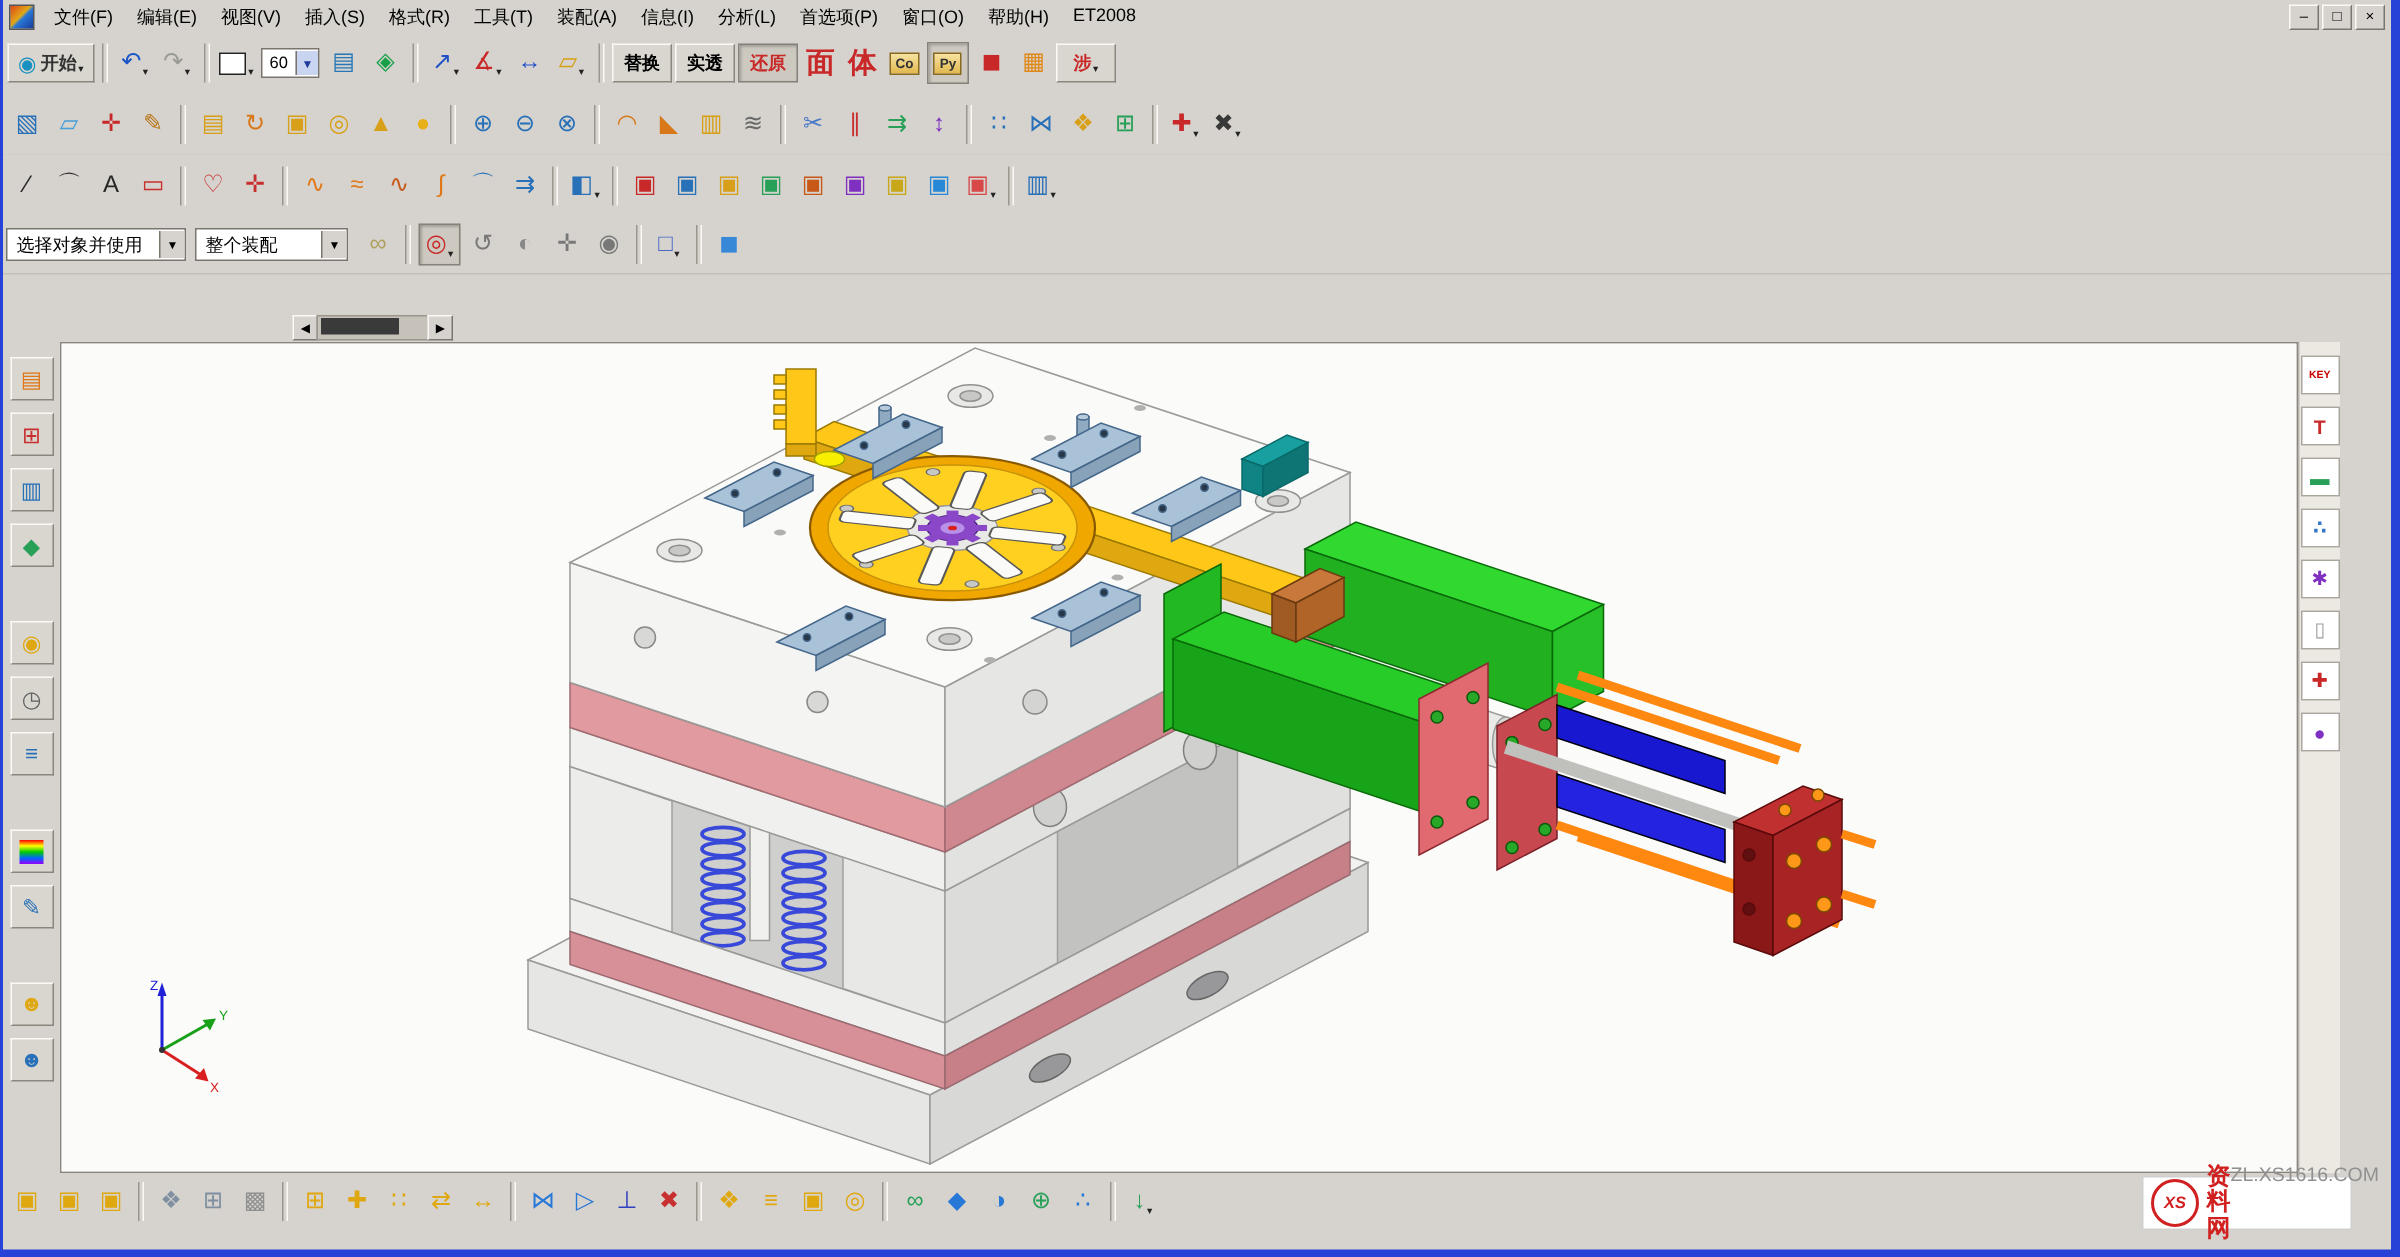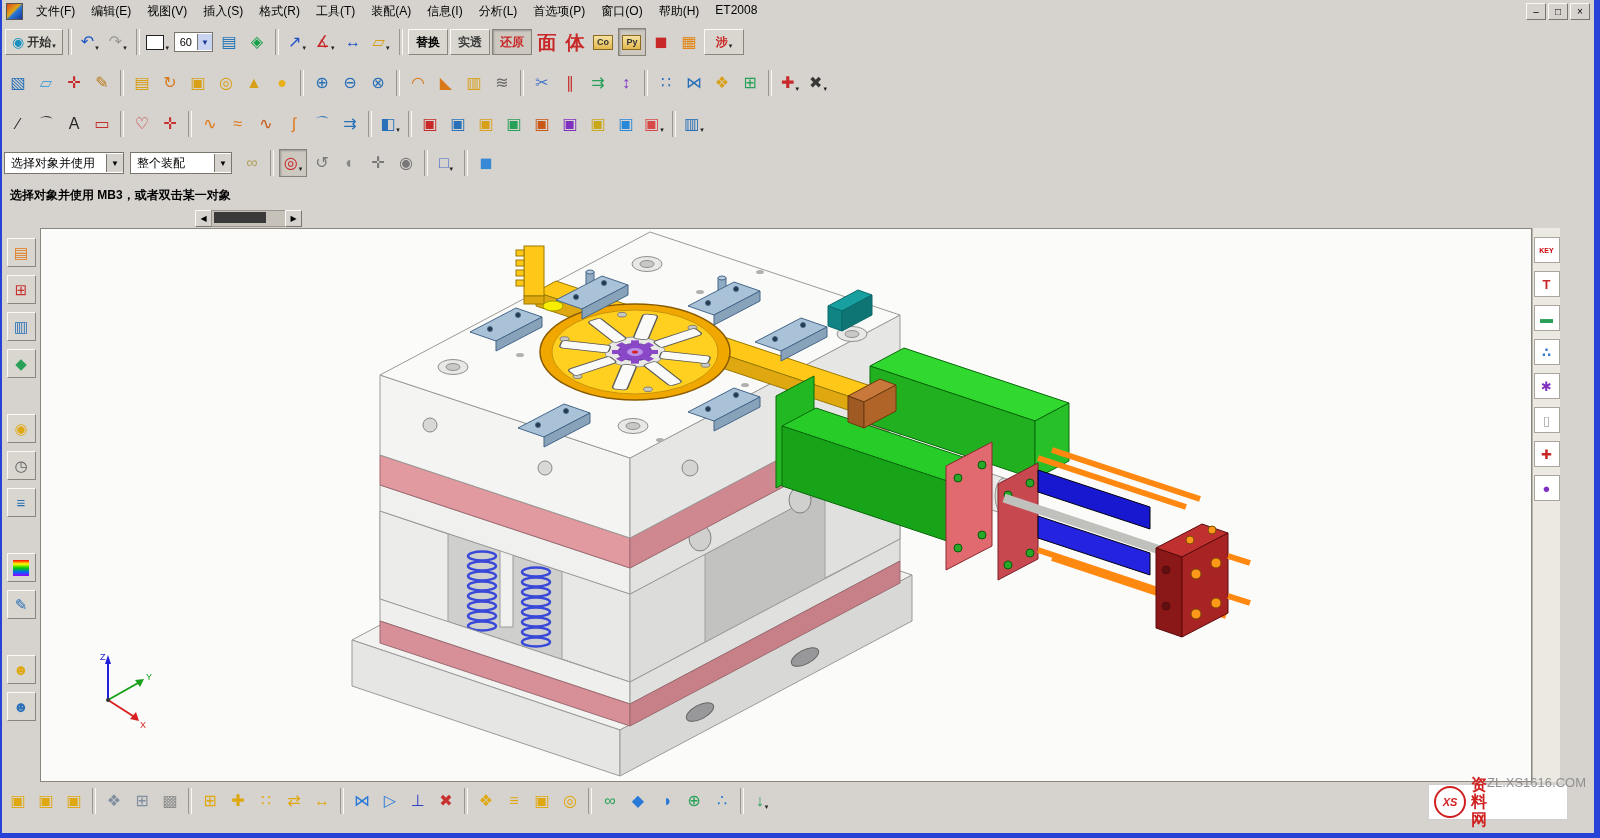--- a/index.html
+++ b/index.html
@@ -150,21 +150,21 @@
       </span>
       <span class="tbtn">
         <span class="glyph" style="color: rgb(216, 160, 24);">▱</span>
         <span class="dd">▾</span>
       </span>
       <span class="tsep"></span>
       <span class="tbtn txtbtn">
         <span class="glyph" style="color: rgb(0, 0, 0);">替换</span>
       </span>
       <span class="tbtn txtbtn">
-        <span class="glyph" style="color: #404040;">实透</span>
+        <span class="glyph" style="color: #000000;">实透</span>
       </span>
       <span class="tbtn pressed txtbtn">
         <span class="glyph" style="color: rgb(200, 40, 40);">还原</span>
       </span>
       <span class="tbtn big">
         <span class="glyph" style="color: rgb(200, 40, 40);">面</span>
       </span>
       <span class="tbtn big">
         <span class="glyph" style="color: rgb(200, 40, 40);">体</span>
       </span>
@@ -391,23 +391,20 @@
           <span class="glyph" style="color: rgb(72, 104, 200);">□</span>
           <span class="dd">▾</span>
         </span>
         <span class="tsep"></span>
         <span class="tbtn">
           <span class="glyph" style="color: rgb(56, 136, 216);">◼</span>
         </span>
       </span>
   </div>
 
-  <div id="statusbar">
-    <span>选择对象并使用 MB3，或者双击某一对象</span>
-  </div>
 
   <div id="sstrip">
     <span class="sarr" id="sleft">◀</span>
     <span class="strack">
       <span class="sthumb"></span>
     </span>
     <span class="sarr" id="sright">▶</span>
   </div>
 
   <div id="leftbar">

